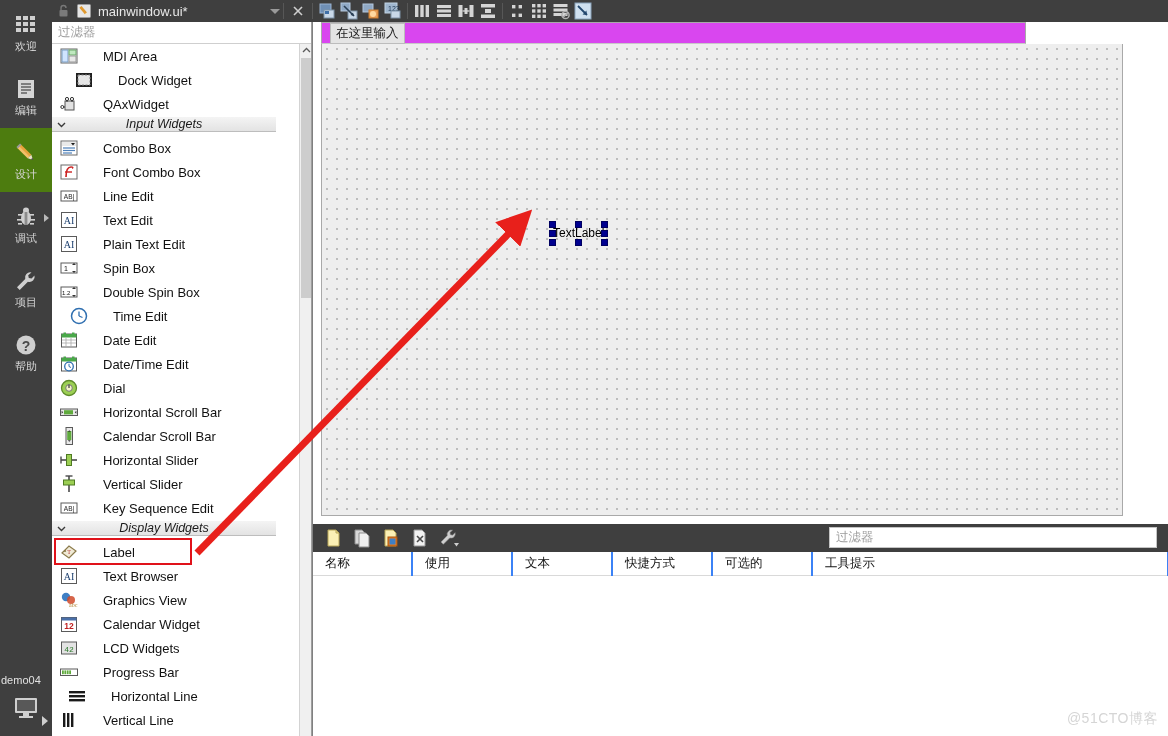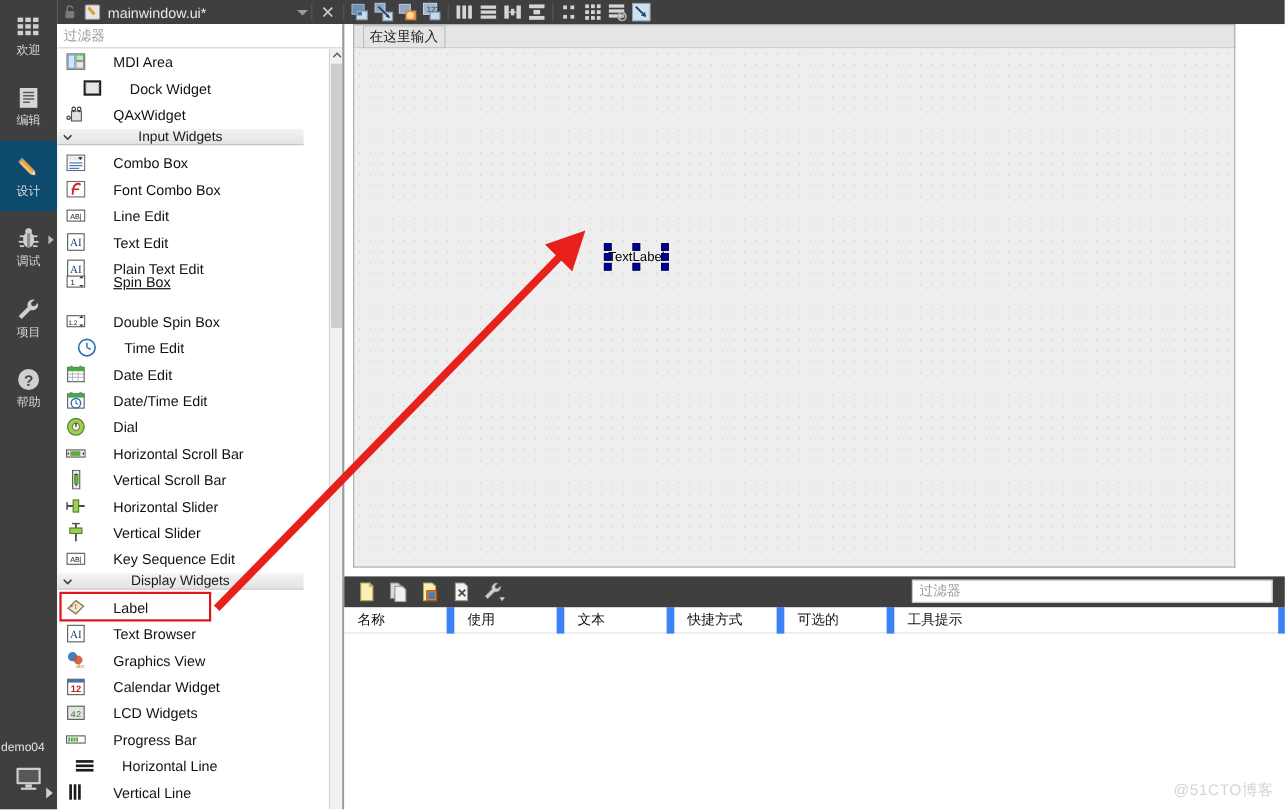--- a/index.html
+++ b/index.html
@@ -23,21 +23,21 @@
     display: flex; flex-direction: column; align-items: center;
   }
   .mode-item {
     width: 52px; height: 64px;
     display: flex; flex-direction: column;
     align-items: center; justify-content: center;
     color: #d6d6d6; font-size: 11px;
     position: relative;
     cursor: pointer;
   }
-  .mode-item.active { background: #0c4a6e; }
+  .mode-item.active { background: #4d7c0f; }
   .mode-item .mi-label { margin-top: 3px; line-height: 1; font-size: 11px; }
   .mode-icon { width: 26px; height: 26px; display:block; }
   .mode-arrow {
     position: absolute; right: 3px; top: 22px;
     width: 0; height: 0;
     border-left: 5px solid #b9b9b9;
     border-top: 4px solid transparent;
     border-bottom: 4px solid transparent;
   }
   .mode-spacer { flex: 1; }
@@ -108,20 +108,21 @@
     height: 24px; display: flex; align-items: center;
     padding-left: 8px; gap: 25px; cursor: pointer;
   }
   .pal-row .pal-label { font-size: 13px; color: #111111; white-space: nowrap; }
   .pal-cat {
     height: 16px; background: linear-gradient(#f4f4f4, #e3e3e3);
     border-top: 1px solid #ffffff; border-bottom: 1px solid #bdbdbd;
     display: flex; align-items: flex-end; position: relative;
     width: 224px; margin-left: 0px;
     cursor: pointer;
+    font-style: italic;
   }
   .pal-cat .cat-chev {
     position: absolute; left: 5px; top: 3px;
     width: 9px; height: 9px;
   }
   .pal-cat .cat-label {
     width: 100%; text-align: center; font-size: 12.5px; color: #1a1a1a;
     font-weight: 400;
   }
   .ico { width: 18px; height: 18px; flex: none; display: block; }
@@ -155,22 +156,22 @@
     position: absolute; left: 8px; top: 22px;
     width: 802px; height: 472px;
     background:
       radial-gradient(#b9b9b9 0.7px, transparent 0.8px) 0 0/10px 10px,
       #eeeeee;
     border: 1px solid #a9a9a9;
     border-top: none;
   }
   .menubar-row {
     position: absolute; left: 8px; top: 0px;
-    width: 802px; height: 22px;
-    background: #e5e5e5;
+    width: 705px; height: 22px;
+    background: #d946ef;
     border: 1px solid #a9a9a9;
     border-bottom: 1px solid #c8c8c8;
     display: flex; align-items: center;
   }
   .menu-typehere {
     margin-left: 8px;
     font-size: 12.5px; color: #202020;
     background: #e4e4e4;
     border: 1px solid #bcbcbc;
     padding: 1px 5px;
@@ -210,21 +211,21 @@
   }
   .act-filter .ph { color: #9d9d9d; font-size: 12.5px; }
   .act-header {
     height: 24px; width: 856px;
     background: #ffffff;
     border-bottom: 1px solid #d9d9d9;
     display: flex; align-items: center;
   }
   .act-col {
     font-size: 12.5px; color: #111111;
-    border-right: 7px solid #3b82f6;
+    border-right: 2px solid #3b82f6;
     height: 24px; display: flex; align-items: center;
     padding-left: 12px;
   }
   .act-body { width: 856px; height: 160px; background: #ffffff; }
 
   
   .annot-svg {
     position: absolute; left: 0; top: 0;
     width: 1168px; height: 736px;
     pointer-events: none;
@@ -571,21 +572,21 @@
           </svg>
           <span class="pal-label">Text Edit</span>
         </div>
         <div class="pal-row" style="position: absolute; top: 188px;">
           <svg class="ico" viewBox="0 0 18 18">
             <rect x="1.5" y="1.5" width="15" height="15" fill="#fff" stroke="#5a5a5a"></rect>
             <text x="9" y="13" font-size="10" text-anchor="middle" fill="#1c3f6e" font-family="Liberation Serif, serif">AI</text>
           </svg>
           <span class="pal-label">Plain Text Edit</span>
         </div>
-        <div class="pal-row" style="position: absolute; top: 200px; text-decoration: underline;">
+        <div class="pal-row" style="position: absolute; top: 212px;">
           <svg class="ico" viewBox="0 0 18 18">
             <rect x="1" y="4" width="16" height="10" fill="#fff" stroke="#5a5a5a"></rect>
             <text x="4" y="12" font-size="7" fill="#111" font-family="Liberation Sans, sans-serif">1</text>
             <polygon points="12,6 16,6 14,4" fill="#333"></polygon>
             <polygon points="12,12 16,12 14,14" fill="#333"></polygon>
           </svg>
           <span class="pal-label">Spin Box</span>
         </div>
         <div class="pal-row" style="position: absolute; top: 236px;">
           <svg class="ico" viewBox="0 0 18 18">
@@ -648,21 +649,21 @@
           </svg>
           <span class="pal-label">Horizontal Scroll Bar</span>
         </div>
         <div class="pal-row" style="position: absolute; top: 380px;">
           <svg class="ico" viewBox="0 0 18 18">
             <rect x="6" y="0.5" width="6.5" height="17" fill="#e9e9e9" stroke="#5a5a5a"></rect>
             <rect x="7.2" y="4" width="4.2" height="9" fill="#5faa3c"></rect>
             <polygon points="9.3,3.2 7.8,4.8 10.8,4.8" fill="#333"></polygon>
             <polygon points="9.3,14.8 7.8,13.2 10.8,13.2" fill="#333"></polygon>
           </svg>
-          <span class="pal-label">Vertical Scroll Bar</span>
+          <span class="pal-label">Calendar Scroll Bar</span>
         </div>
         <div class="pal-row" style="position: absolute; top: 404px;">
           <svg class="ico" viewBox="0 0 18 18">
             <line x1="1" y1="9" x2="17" y2="9" stroke="#4a4a4a" stroke-width="1.6"></line>
             <rect x="6.5" y="3.5" width="5" height="11" fill="#9ccf54" stroke="#4f7a24"></rect>
             <line x1="1" y1="5.5" x2="1" y2="12.5" stroke="#4a4a4a" stroke-width="1.4"></line>
           </svg>
           <span class="pal-label">Horizontal Slider</span>
         </div>
         <div class="pal-row" style="position: absolute; top: 428px;">

